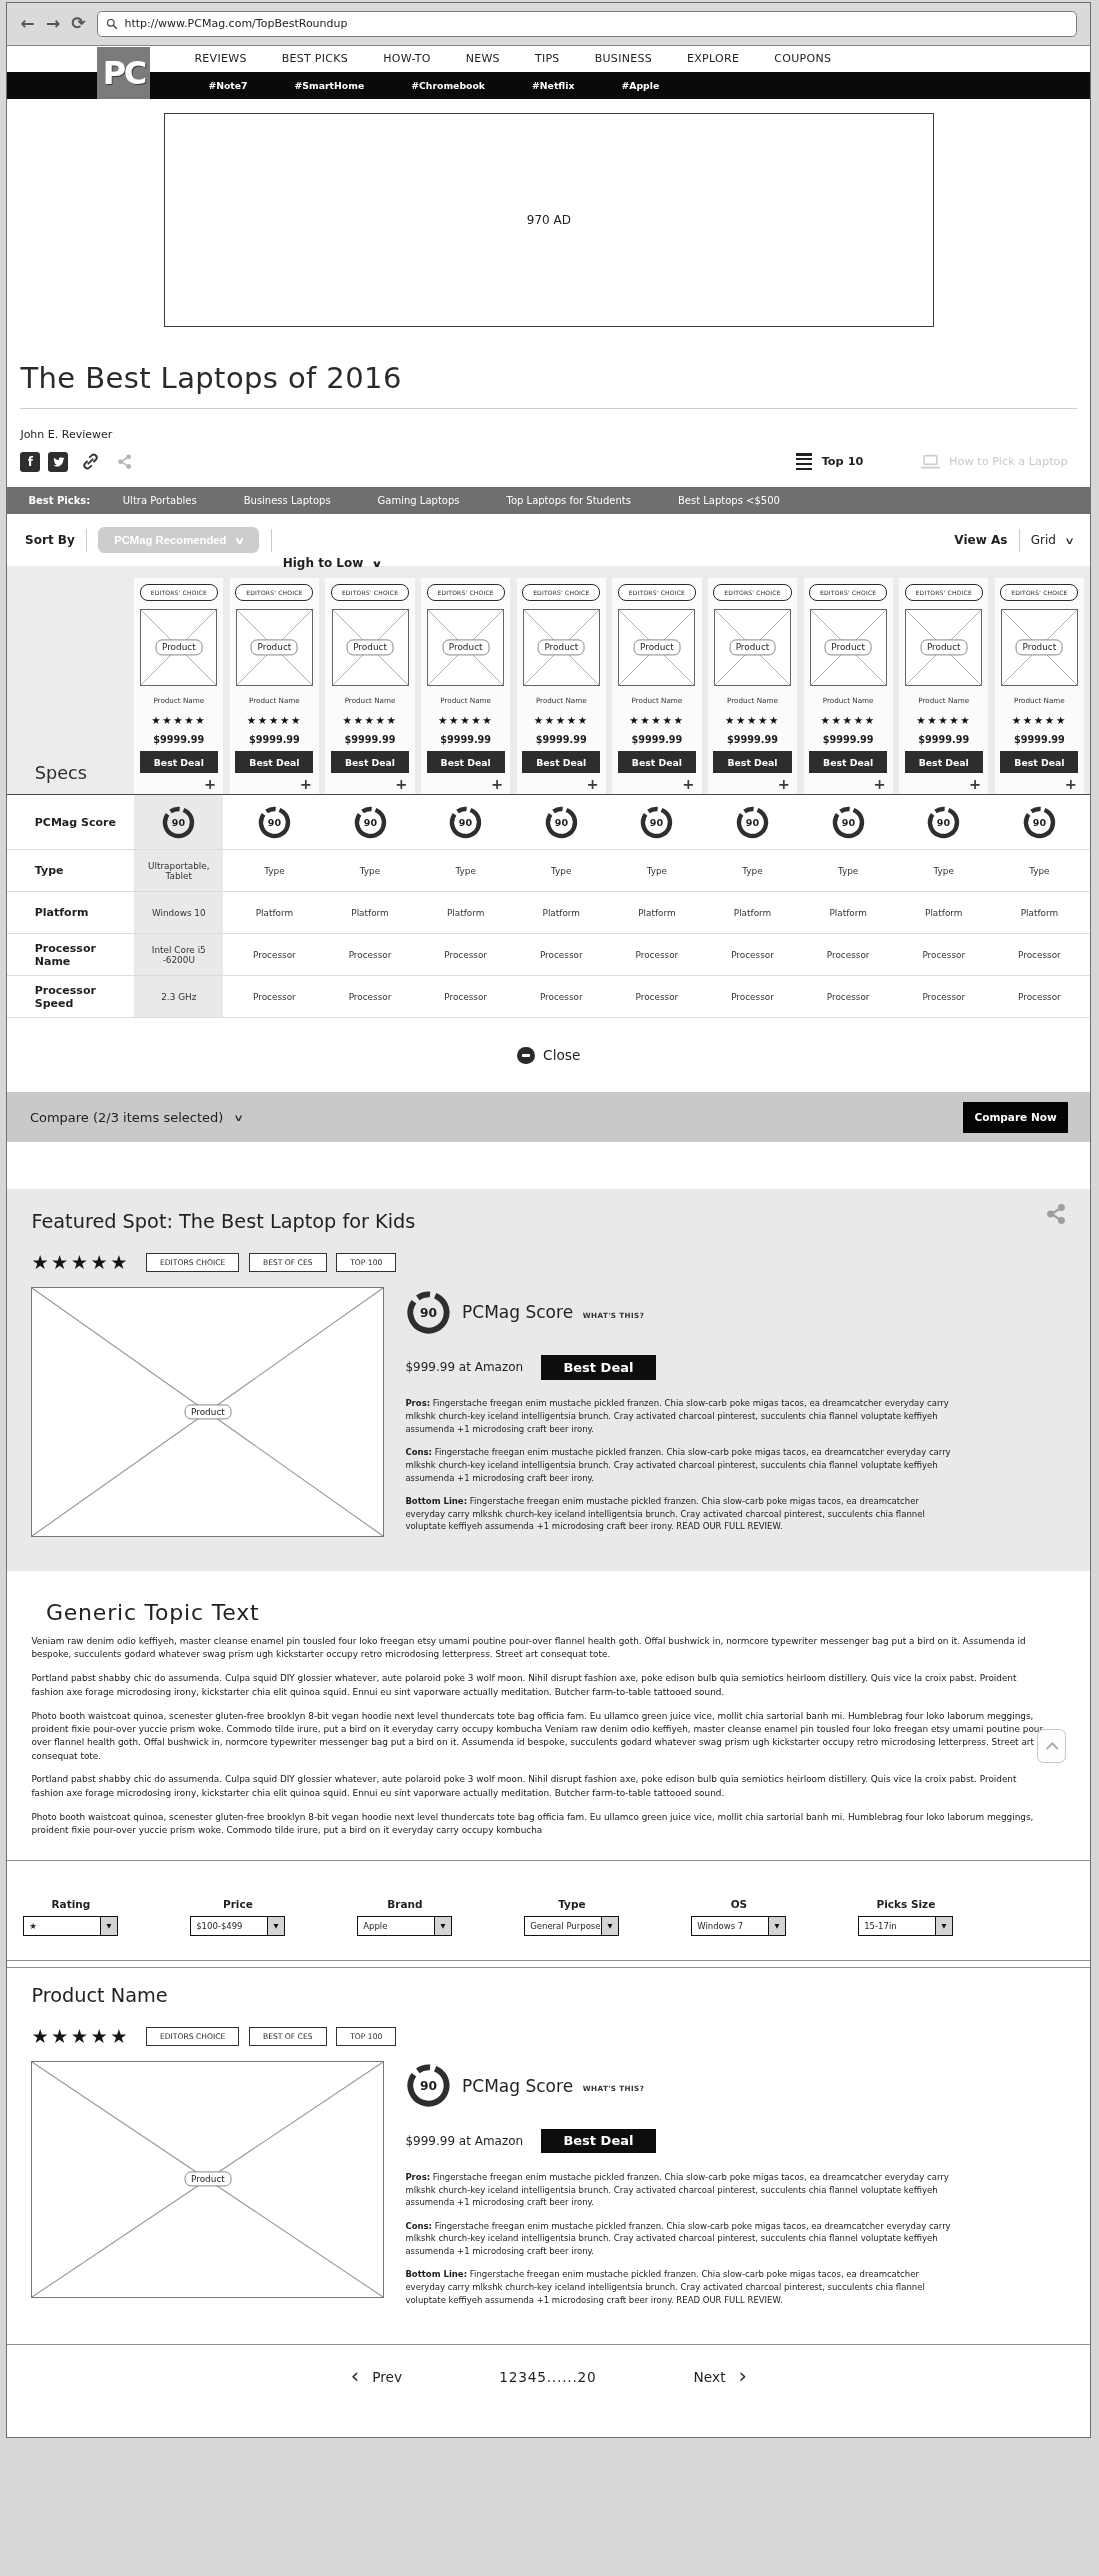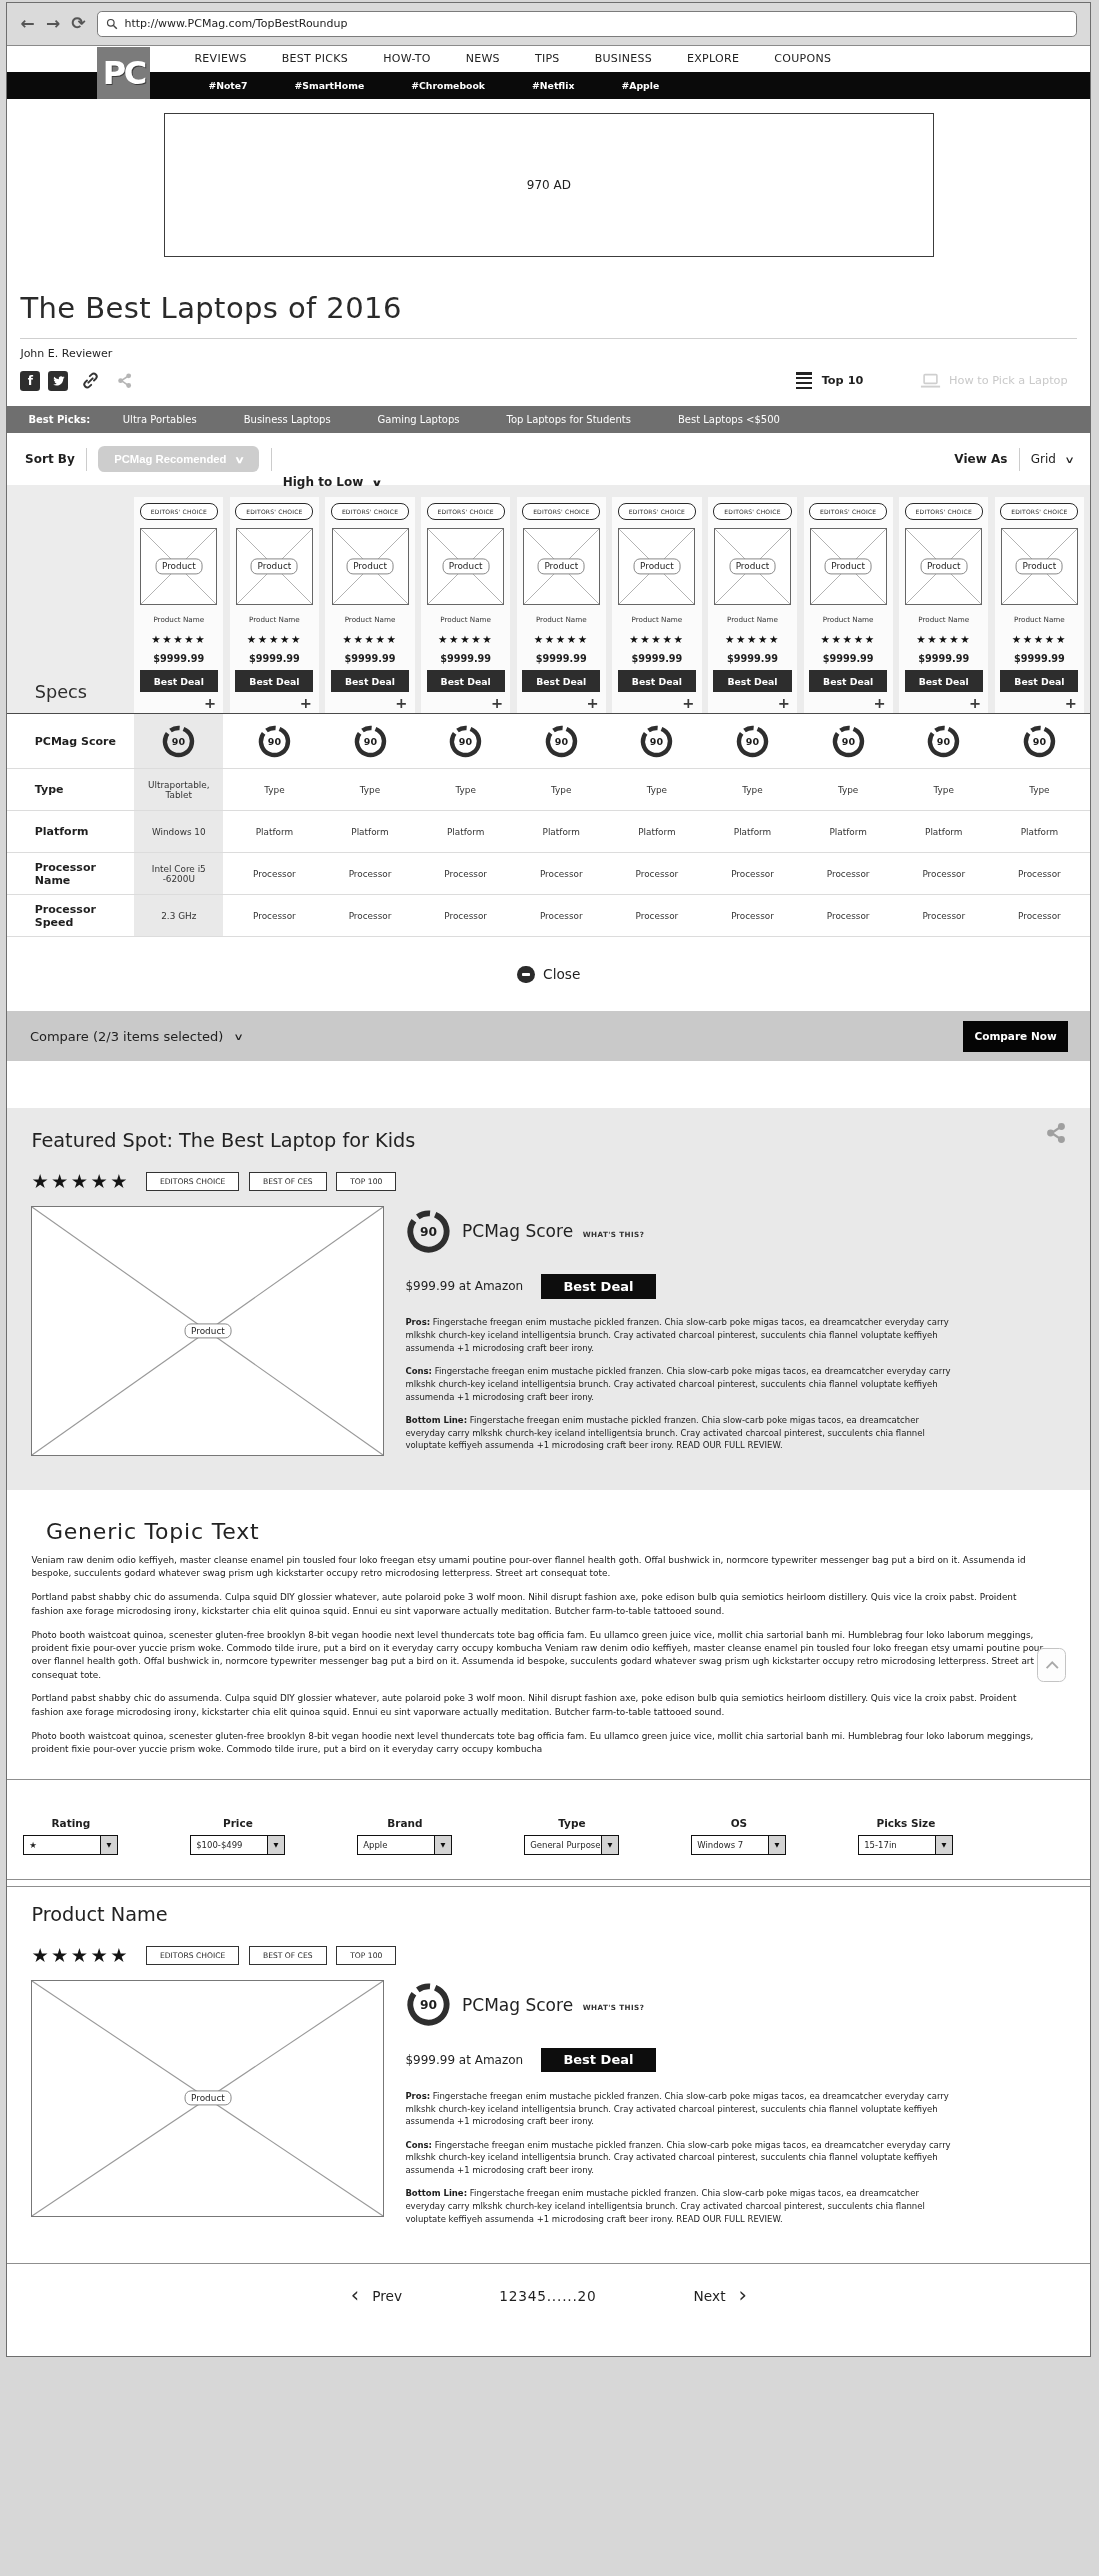--- a/index.html
+++ b/index.html
@@ -14,26 +14,26 @@
   .toolbar { height:43px; background:#dadada; border-bottom:1.6px solid #8a8a8a; display:flex; align-items:center; padding:0 13px; gap:11.3px; }
   .navbtn { font-size:17px; font-weight:bold; color:#555; line-height:1; cursor:default; }
   .urlbar { flex:1; height:26px; background:#fff; border:1.6px solid #7b7b7b; border-radius:4.8px; display:flex; align-items:center; padding:0 8px; gap:6.4px; font-size:11px; color:#222; }
   
   .sitehead { position:relative; height:38px; }
   .logo { position:absolute; left:90px; top:1.6px; width:53px; height:52px; background:#7b7b7b; color:#fff; display:flex; align-items:center; justify-content:center; font-size:32px; font-weight:bold; letter-spacing:-2.4px; z-index:2; text-shadow:0.8px 0.8px 0 #3a3a3a; }
   .mainnav { height:26px; display:flex; align-items:center; padding-left:187px; gap:35px; font-size:11px; color:#222; letter-spacing:0.3px; }
   .mainnav span { cursor:default; }
   .hashbar { height:27px; background:#0a0a0a; display:flex; align-items:center; padding-left:201px; gap:47px; color:#fff; font-size:9.3px; font-weight:bold; }
   
-  .adbox { width:770px; height:144px; margin:29px auto 0; border:0.8px solid #3c3c3c; display:flex; align-items:center; justify-content:center; font-size:12px; color:#222; }
+  .adbox { width:770px; height:214px; margin:29px auto 0; border:0.8px solid #3c3c3c; display:flex; align-items:center; justify-content:center; font-size:12px; color:#222; }
   
   .arthead { padding:0 13px; }
   .arthead h1 { margin-top:34px; font-size:29px; font-weight:normal; color:#2a2a2a; letter-spacing:0.4px; }
   .rule { margin-top:13px; border-top:0.8px solid #cfcfcf; }
-  .author { margin-top:8px; font-size:11px; }
+  .author { margin-top:19px; font-size:11px; }
   .iconrow { margin-top:9.7px; display:flex; align-items:center; gap:8px; height:22.5px; }
   .sq { width:20px; height:20px; background:#2e2e2e; border-radius:3.2px; color:#fff; display:flex; align-items:center; justify-content:center; font-weight:bold; font-size:12px; }
   .iconrow svg { display:block; }
   .rlinks { margin-left:auto; display:flex; align-items:center; gap:9.7px; padding-right:9.7px; }
   .listicon { display:flex; flex-direction:column; gap:2.4px; }
   .listicon i { display:block; width:16px; height:2.4px; background:#222; }
   .top10 { font-size:11.3px; font-weight:bold; }
   .howto { display:flex; align-items:center; gap:8px; margin-left:47px; color:#c9c9c9; font-size:11.3px; }
   
   .bestpicks { margin-top:14.5px; height:27px; background:#6f6f6f; display:flex; align-items:center; padding-left:21px; color:#fff; font-size:10px; gap:47px; }

